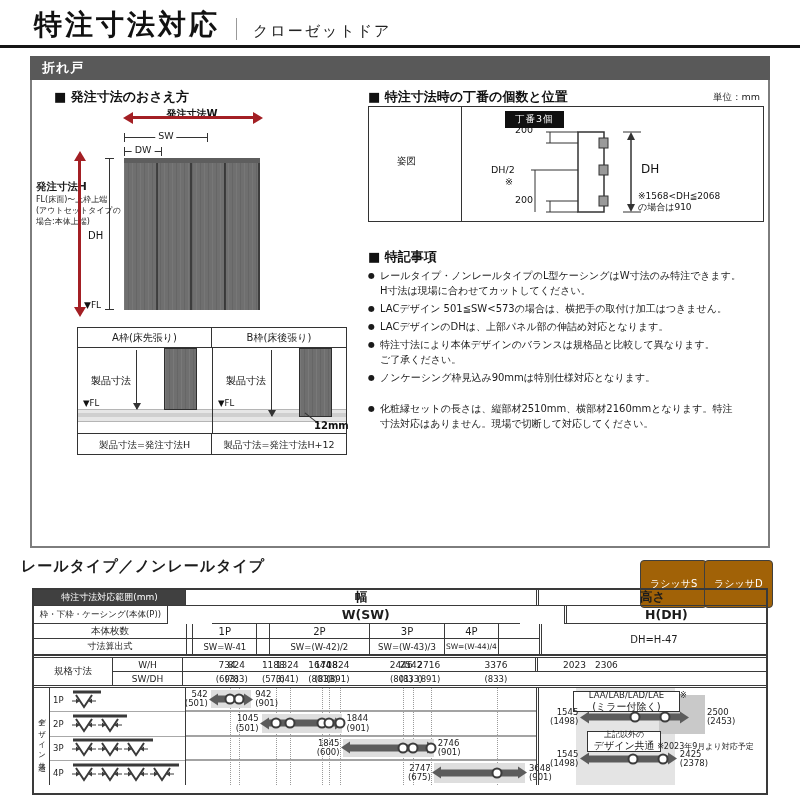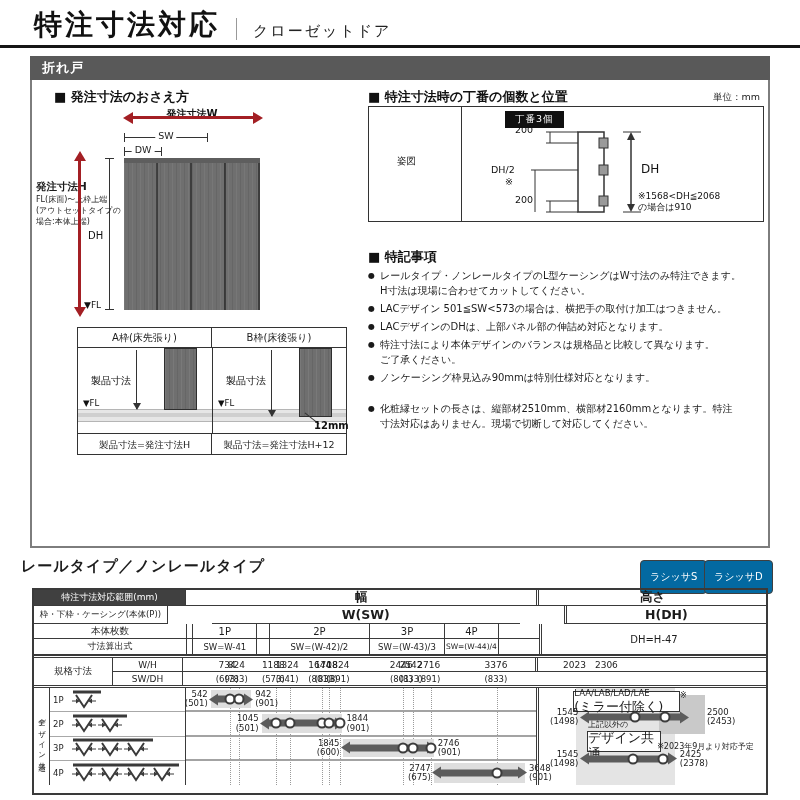--- a/index.html
+++ b/index.html
@@ -69,22 +69,22 @@
   .hinge-lab{position:absolute;font-size:9.5px;color:#111;white-space:pre-line;}
   .unit-lab{position:absolute;font-size:9.5px;color:#222;}
   
   .notes{position:absolute;width:394px;}
   .note-item{display:flex;gap:5px;font-size:10px;line-height:1.5;margin-bottom:3px;color:#1a1a1a;}
   .note-item:last-child{margin-top:15px;}
   .bullet{font-size:8px;line-height:1.9;}
   .note-text{white-space:pre-line;}
   
   .rail-title{position:absolute;left:21px;top:557px;font-size:15px;font-weight:bold;letter-spacing:1px;}
-  .badge{position:absolute;top:560px;background:#0369a1;color:#fff;font-size:10px;
-         padding:9px 9px;border-radius:4px;border:1px solid #3f3f3f;}
+  .badge{position:absolute;top:560px;background:#a16207;color:#fff;font-size:10px;
+         padding:16px 9px;border-radius:4px;border:1px solid #3f3f3f;}
   .spec-table{position:absolute;left:32px;top:588px;width:736px;height:207px;
               border:2px solid #3a3a3a;box-sizing:border-box;font-size:10px;}
   .trow{display:flex;box-sizing:border-box;}
   .cell{box-sizing:border-box;display:flex;align-items:center;justify-content:center;text-align:center;}
   .c-label{width:153px;border-right:1px solid #3a3a3a;}
   .c-w{width:352px;}
   .c-h{width:231px;border-left:3px double #3a3a3a;}
   .dark{background:#404040;color:#fff;font-size:9px;}
   .bb{border-bottom:1px solid #3a3a3a;}
   .big{font-size:12.5px;font-weight:bold;}
@@ -122,25 +122,25 @@
   .arr::before{content:'';position:absolute;left:-8px;top:50%;transform:translateY(-50%);
                border:6.5px solid transparent;border-left:0;border-right:9px solid #5c5c5c;}
   .arr::after{content:'';position:absolute;right:-8px;top:50%;transform:translateY(-50%);
               border:6.5px solid transparent;border-right:0;border-left:9px solid #5c5c5c;}
   .dot{position:absolute;width:11px;height:11px;box-sizing:border-box;border-radius:50%;
        background:#fff;border:2px solid #3c3c3c;transform:translate(-50%,-50%);}
   .rlab{position:absolute;font-size:8.5px;line-height:1.1;white-space:pre-line;transform:translateY(-50%);}
   .hchart{position:relative;width:231px;border-left:3px double #3a3a3a;box-sizing:border-box;}
   .hc-band{position:absolute;left:16%;width:44%;top:0;bottom:0;background:#e4e4e4;}
   .hc-ext{position:absolute;left:53%;width:20%;top:7%;height:40%;background:#c9c9c9;}
-  .hc-box{position:absolute;border:1px solid #333;background:#fff;
+  .hc-box{position:absolute;border:1px solid #333;background:#fff;text-align:center;
           display:flex;flex-direction:column;justify-content:center;line-height:1.25;}
   .hc-box0{left:15%;top:3%;width:46%;height:20%;font-size:8.5px;}
   .hc-box1{left:21%;top:44%;width:32%;height:20%;font-size:8px;}
-  .hc-box span:last-child{font-size:13px;}
+  .hc-box span:last-child{font-size:10px;}
   .hc-mark{position:absolute;left:62%;top:2%;font-size:8.5px;}
   .hc-note{position:absolute;left:52%;top:55%;font-size:8px;white-space:nowrap;}
   [data-interactable="true"]{cursor:pointer;}
 </style>
 </head>
 <body>
 
 <div class="page" data-interactable="false">
 
   <div class="hdr" data-interactable="false">

